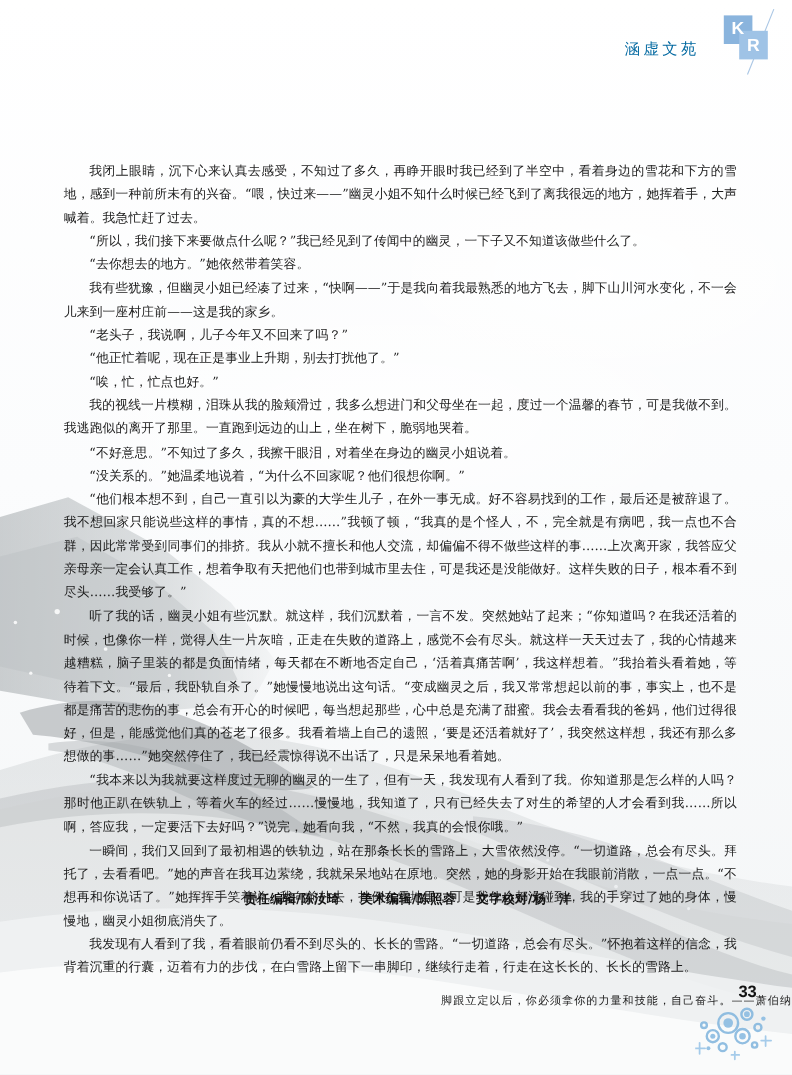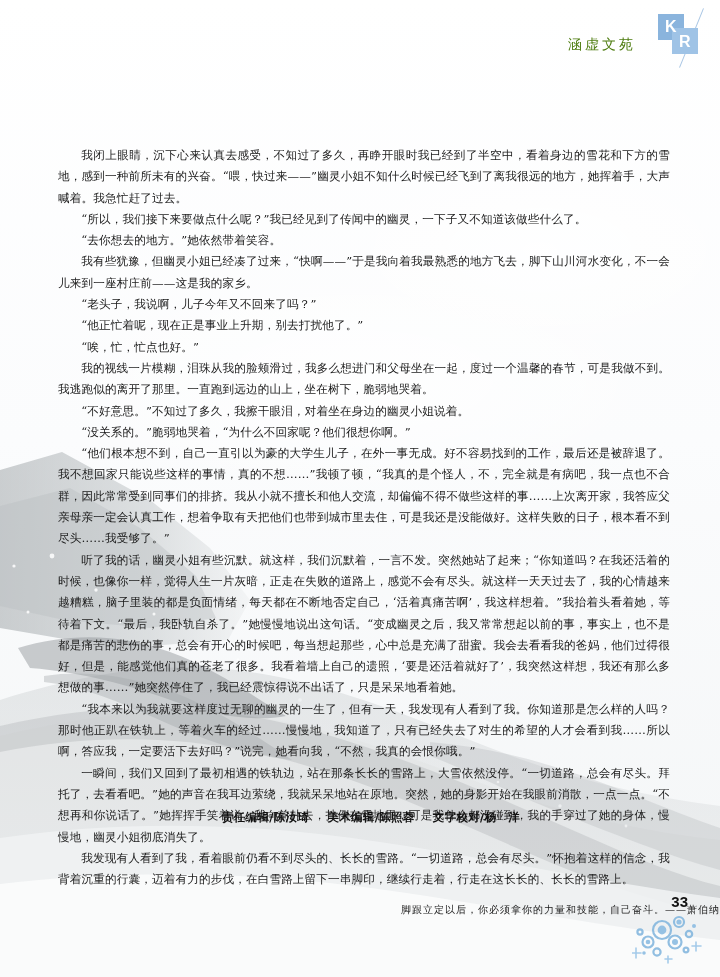--- a/index.html
+++ b/index.html
@@ -40,21 +40,21 @@
     height: 72px;
     z-index: 3;
   }
   .header-title {
     position: absolute;
     right: 84px;
     top: 36px;
     font-family: "DejaVu Serif", "Liberation Serif", serif;
     font-size: 14px;
     letter-spacing: 3px;
-    color: #4d7c0f;
+    color: #0369a1;
     white-space: nowrap;
   }
   .header-slash {
     position: absolute;
     right: 28px;
     top: 6px;
     width: 1px;
     height: 64px;
     background: #a9c6e4;
     transform: rotate(22deg);
@@ -259,21 +259,21 @@
   <div class="content">
     <p class="para">我闭上眼睛，沉下心来认真去感受，不知过了多久，再睁开眼时我已经到了半空中，看着身边的雪花和下方的雪地，感到一种前所未有的兴奋。“喂，快过来——”幽灵小姐不知什么时候已经飞到了离我很远的地方，她挥着手，大声喊着。我急忙赶了过去。</p>
     <p class="para">“所以，我们接下来要做点什么呢？”我已经见到了传闻中的幽灵，一下子又不知道该做些什么了。</p>
     <p class="para">“去你想去的地方。”她依然带着笑容。</p>
     <p class="para">我有些犹豫，但幽灵小姐已经凑了过来，“快啊——”于是我向着我最熟悉的地方飞去，脚下山川河水变化，不一会儿来到一座村庄前——这是我的家乡。</p>
     <p class="para">“老头子，我说啊，儿子今年又不回来了吗？”</p>
     <p class="para">“他正忙着呢，现在正是事业上升期，别去打扰他了。”</p>
     <p class="para">“唉，忙，忙点也好。”</p>
     <p class="para">我的视线一片模糊，泪珠从我的脸颊滑过，我多么想进门和父母坐在一起，度过一个温馨的春节，可是我做不到。我逃跑似的离开了那里。一直跑到远边的山上，坐在树下，脆弱地哭着。</p>
     <p class="para">“不好意思。”不知过了多久，我擦干眼泪，对着坐在身边的幽灵小姐说着。</p>
-    <p class="para">“没关系的。”脆弱地哭着，“为什么不回家呢？他们很想你啊。”</p>
+    <p class="para">“没关系的。”她温柔地说着，“为什么不回家呢？他们很想你啊。”</p>
     <p class="para">“他们根本想不到，自己一直引以为豪的大学生儿子，在外一事无成。好不容易找到的工作，最后还是被辞退了。我不想回家只能说些这样的事情，真的不想……”我顿了顿，“我真的是个怪人，不，完全就是有病吧，我一点也不合群，因此常常受到同事们的排挤。我从小就不擅长和他人交流，却偏偏不得不做些这样的事……上次离开家，我答应父亲母亲一定会认真工作，想着争取有天把他们也带到城市里去住，可是我还是没能做好。这样失败的日子，根本看不到尽头……我受够了。”</p>
     <p class="para">听了我的话，幽灵小姐有些沉默。就这样，我们沉默着，一言不发。突然她站了起来；“你知道吗？在我还活着的时候，也像你一样，觉得人生一片灰暗，正走在失败的道路上，感觉不会有尽头。就这样一天天过去了，我的心情越来越糟糕，脑子里装的都是负面情绪，每天都在不断地否定自己，‘活着真痛苦啊’，我这样想着。”我抬着头看着她，等待着下文。“最后，我卧轨自杀了。”她慢慢地说出这句话。“变成幽灵之后，我又常常想起以前的事，事实上，也不是都是痛苦的悲伤的事，总会有开心的时候吧，每当想起那些，心中总是充满了甜蜜。我会去看看我的爸妈，他们过得很好，但是，能感觉他们真的苍老了很多。我看着墙上自己的遗照，‘要是还活着就好了’，我突然这样想，我还有那么多想做的事……”她突然停住了，我已经震惊得说不出话了，只是呆呆地看着她。</p>
     <p class="para">“我本来以为我就要这样度过无聊的幽灵的一生了，但有一天，我发现有人看到了我。你知道那是怎么样的人吗？那时他正趴在铁轨上，等着火车的经过……慢慢地，我知道了，只有已经失去了对生的希望的人才会看到我……所以啊，答应我，一定要活下去好吗？”说完，她看向我，“不然，我真的会恨你哦。”</p>
     <p class="para">一瞬间，我们又回到了最初相遇的铁轨边，站在那条长长的雪路上，大雪依然没停。“一切道路，总会有尽头。拜托了，去看看吧。”她的声音在我耳边萦绕，我就呆呆地站在原地。突然，她的身影开始在我眼前消散，一点一点。“不想再和你说话了。”她挥挥手笑着说。我向前扑去，扑倒在雪地里，可是我什么都没碰到，我的手穿过了她的身体，慢慢地，幽灵小姐彻底消失了。</p>
     <p class="para">我发现有人看到了我，看着眼前仍看不到尽头的、长长的雪路。“一切道路，总会有尽头。”怀抱着这样的信念，我背着沉重的行囊，迈着有力的步伐，在白雪路上留下一串脚印，继续行走着，行走在这长长的、长长的雪路上。</p>
   </div>
 
   <div class="credits">
     <span>责任编辑/陈汝琦</span>
     <span>美术编辑/陈照蓉</span>

